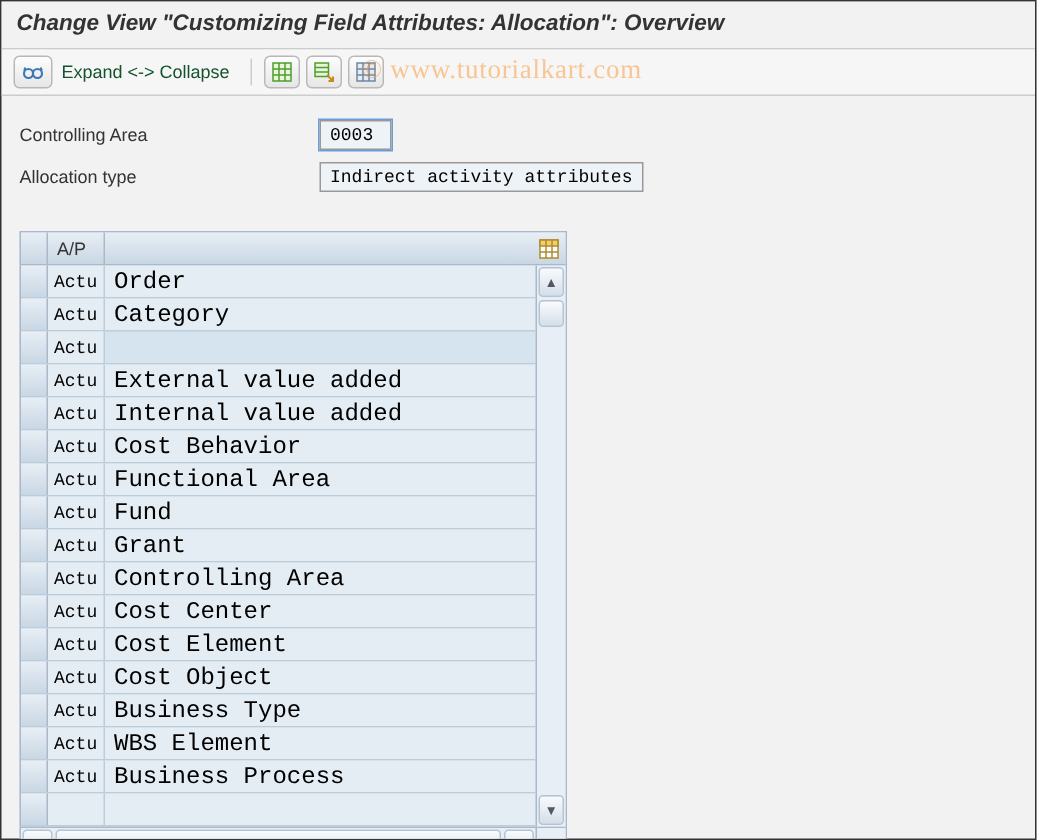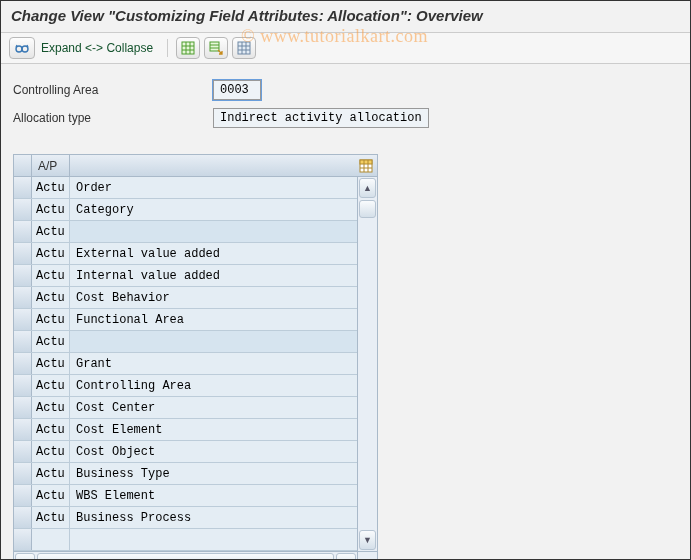--- a/index.html
+++ b/index.html
@@ -50,21 +50,21 @@
       padding: 0 6px 0 2px;
     }
     .sep {
       width: 1px;
       height: 18px;
       background: #ccc;
       margin: 0 4px;
     }
     .watermark {
       position: absolute;
-      top: 25px;
+      top: 35px;
       left: 240px;
       font-size: 18px;
       color: rgba(249, 156, 66, 0.55);
       letter-spacing: 0.5px;
       pointer-events: none;
       font-family: Georgia, serif;
     }
     .form-area {
       padding: 16px 12px 10px 12px;
     }
@@ -150,21 +150,21 @@
       font-size: 12px;
       cursor: pointer;
     }
     .row-name {
       flex: 1;
       background: #e4edf4;
       display: flex;
       align-items: center;
       padding: 0 6px;
       font-family: 'Courier New', monospace;
-      font-size: 12px;
+      font-size: 16px;
     }
     .row.empty .row-ap,
     .row.empty .row-name {
       background: #e4edf4;
     }
     .vscroll {
       width: 20px;
       border-left: 1px solid #a9b9c9;
       background: #e8eef5;
       display: flex;
@@ -277,21 +277,21 @@
   </span>
 </div>
 
 <div class="form-area">
   <div class="form-row">
     <div class="form-label">Controlling Area</div>
     <div class="form-field ca-field">0003</div>
   </div>
   <div class="form-row">
     <div class="form-label">Allocation type</div>
-    <div class="form-field at-field">Indirect activity allocation</div>
+    <div class="form-field at-field">Indirect activity attributes</div>
   </div>
 </div>
 
 <div class="grid-wrap">
   <div class="grid-header">
     <div class="gh-cell gh-sel"></div>
     <div class="gh-cell gh-ap">A/P</div>
     <div class="gh-cell gh-name">Name</div>
     <div class="gh-cfg">
       <svg width="14" height="14" viewBox="0 0 14 14">
@@ -336,20 +336,21 @@
           <div class="row-name">Cost Behavior</div>
         </div>
         <div class="row">
           <div class="row-sel"></div>
           <div class="row-ap">Actu</div>
           <div class="row-name">Functional Area</div>
         </div>
         <div class="row">
           <div class="row-sel"></div>
           <div class="row-ap">Actu</div>
+          <div class="row-name">Fund</div>
         </div>
         <div class="row">
           <div class="row-sel"></div>
           <div class="row-ap">Actu</div>
           <div class="row-name">Grant</div>
         </div>
         <div class="row">
           <div class="row-sel"></div>
           <div class="row-ap">Actu</div>
           <div class="row-name">Controlling Area</div>

